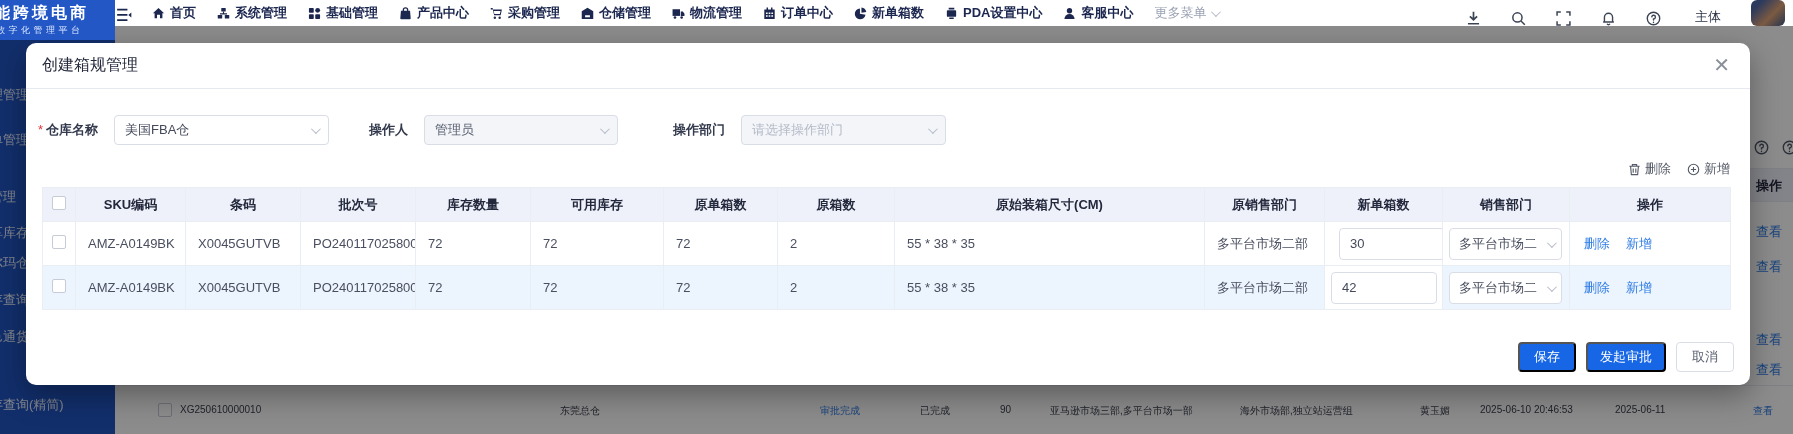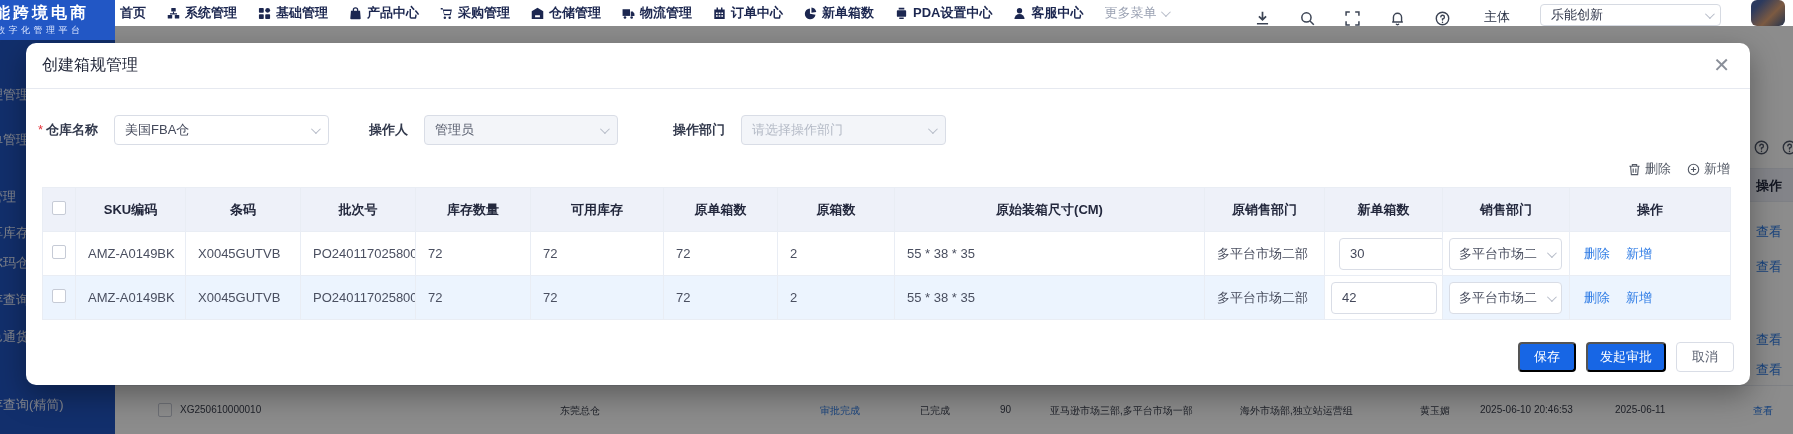--- a/index.html
+++ b/index.html
@@ -1,21 +1,21 @@
 <!DOCTYPE html>
 <html style="--accent: #1766e5; --link: #2f7ce5; --navy: #1c2750; --logo-blue: #2257c5; --header-bg: #eef1f9; --row-alt: #ecf4fe;"><head>
 <meta charset="utf-8">
 <style>
   * { margin:0; padding:0; box-sizing:border-box; }
   html,body { width:1793px; height:434px; overflow:hidden; }
   body { position:relative; background:#fff; font-family:"Liberation Sans","DejaVu Sans",sans-serif; }
 
   
   .navbar { position:absolute; top:0; left:0; width:1793px; height:26px; background:#fff;
-            display:flex; align-items:center; padding-left:66px; z-index:40; color:var(--navy,#1c2750); }
+            display:flex; align-items:center; padding-left:116px; z-index:40; color:var(--navy,#1c2750); }
   .navbar svg { display:block; }
   .burger { width:16px; height:13px; margin-right:20px; color:#1c2750; cursor:pointer; }
   .menu { display:flex; align-items:center; gap:21px; white-space:nowrap; }
   .menu-item { display:flex; align-items:center; gap:5px; font-size:13px; font-weight:600; color:#1c2750; cursor:pointer; }
   .menu-item .mi { width:13px; height:13px; color:#1c2750; }
   .menu-item.muted { color:#9aa1b2; font-weight:400; }
   .chev { width:7px; height:7px; border-right:1.4px solid #b6bcc8; border-bottom:1.4px solid #b6bcc8;
           transform:rotate(45deg) translateY(-2px); display:inline-block; }
   .nav-right { margin-left:auto; display:flex; align-items:flex-end; gap:30px; padding-right:8px; }
   .nav-ic { width:15px; height:15px; color:#3c4454; cursor:pointer; }
@@ -69,21 +69,21 @@
   .sel.disabled { background:#f3f5f9; color:#5a6070; }
   .sel .ph { color:#b4bac6; }
   .w215{width:215px} .w194{width:194px} .w205{width:205px}
   .gap40{margin-left:40px} .gap55{margin-left:55px}
 
   .m-toolbar { display:flex; justify-content:flex-end; align-items:center; gap:16px; margin:14px 20px 0; height:20px; }
   .tool-btn { display:flex; align-items:center; gap:4px; font-size:13px; color:#545a66; cursor:pointer; }
   .tool-btn svg { width:13px; height:13px; }
 
   .m-table { margin:8px 0 0 16px; border-collapse:collapse; table-layout:fixed; width:1688px; font-size:13px; }
-  .m-table th { background:var(--header-bg,#eef1f9); border:1px solid #e9edf4; height:44px; font-weight:600;
+  .m-table th { background:var(--header-bg,#eef1f9); border:1px solid #e9edf4; height:34px; font-weight:600;
                 color:#23283d; text-align:center; }
   .m-table td { border:1px solid #e9edf4; height:44px; color:#4a4f60; text-align:left; padding-left:12px;
                 background:#fff; overflow:hidden; white-space:nowrap; }
   .m-table tr.alt td { background:var(--row-alt,#ecf4fe); }
   .m-table td.c, .m-table th.c { text-align:center; padding:0; }
   .row-input { width:106px; height:32px; border:1px solid #d9dde6; border-radius:4px; padding:0 10px; font-size:13px;
                color:#43485a; background:#fff; font-family:inherit; }
   .row-sel { position:relative; width:113px; height:32px; border:1px solid #d9dde6; border-radius:4px; background:#fff;
              display:inline-flex; align-items:center; padding:0 20px 0 9px; cursor:pointer; }
   .row-sel .tx { max-width:80px; overflow:hidden; white-space:nowrap; display:inline-block; }
@@ -241,24 +241,20 @@
         </svg>
       </span>
     <span class="nav-ic">
         <svg viewBox="0 0 14 14" fill="none" stroke="currentColor" stroke-width="1.3">
           <circle cx="7" cy="7" r="5.8"></circle>
           <path d="M5.4 5.4A1.7 1.7 0 1 1 7 7.4v1" stroke-linecap="round"></path>
           <path d="M7 10.4v.4" stroke-linecap="round"></path>
         </svg>
       </span>
     <span class="entity-label">主体</span>
-    <div class="tenant">
-      <span class="tx">乐能创新</span>
-      <span class="chev"></span>
-    </div>
     <div class="avatar"></div>
   </div>
 </nav>
 
 <div class="logo">
   <div class="t1">能跨境电商</div>
   <div class="t2">数字化管理平台</div>
 </div>
 
 <aside class="sidebar">

